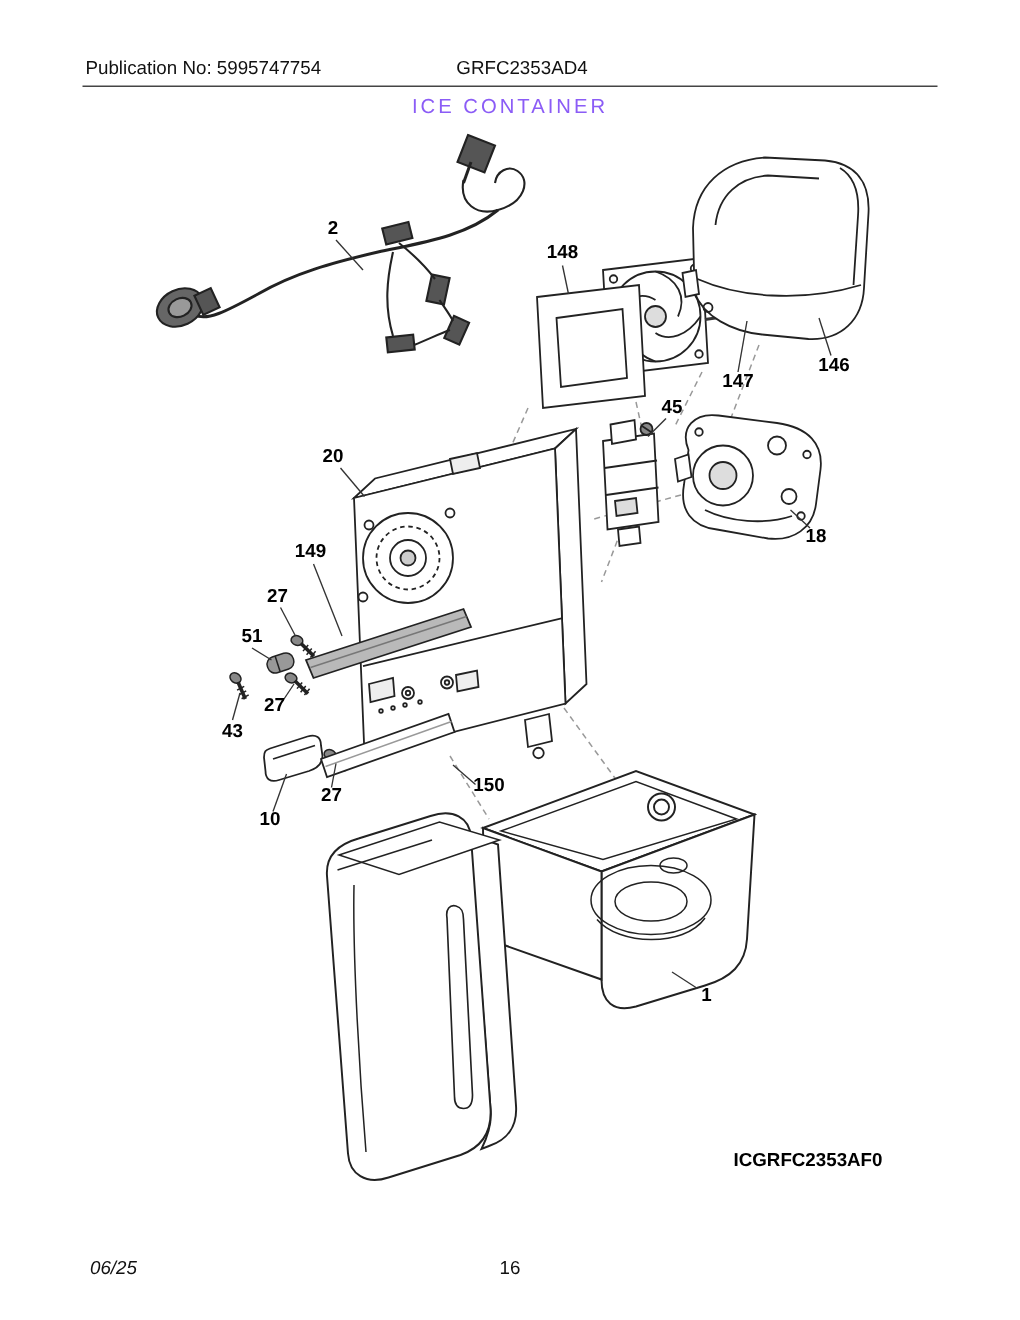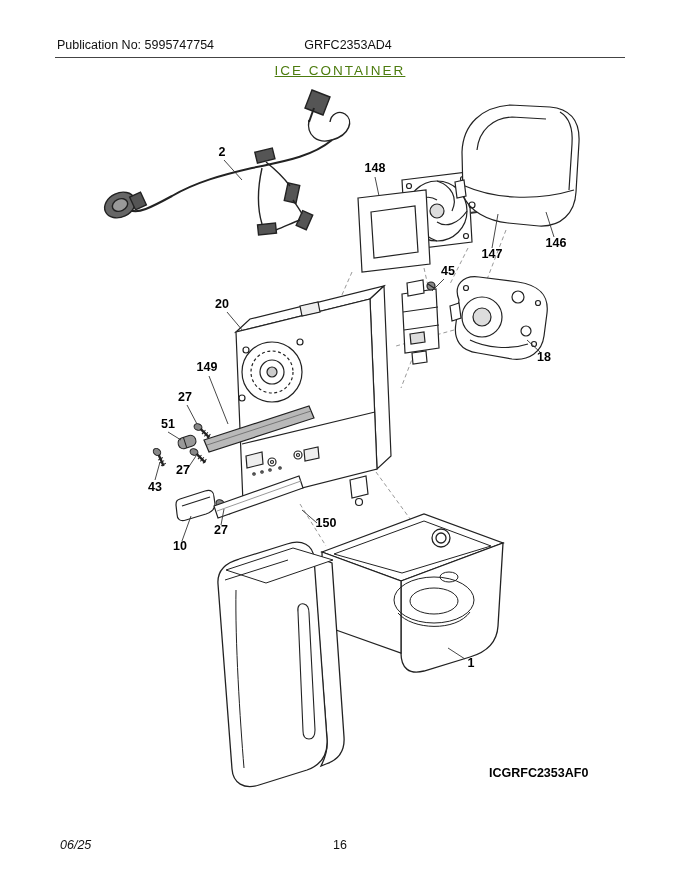--- a/index.html
+++ b/index.html
@@ -25,21 +25,21 @@
   svg text.code    { font-family:"Liberation Sans",sans-serif; font-size:12.5px; font-weight:bold; fill:#000; }
 </style>
 </head>
 <body>
 
 <div class="page">
 
   <span class="hdr-pub">Publication No: 5995747754</span>
   <span class="hdr-model">GRFC2353AD4</span>
   <div class="hdr-rule"></div>
-  <h1 class="doc-title" style="color: #4d7c0f; text-decoration: underline;">ICE CONTAINER</h1>
+  <h1 class="doc-title" style="color: #8b5cf6;">ICE CONTAINER</h1>
 
   <svg class="diagram" width="680" height="880" viewBox="0 0 680 880">
 
     <defs>
       <g id="screw">
         <ellipse cx="0" cy="0" rx="4" ry="3.2" fill="#888" stroke="#222" stroke-width="1"></ellipse>
         <line x1="3" y1="1" x2="14" y2="6.5" stroke="#222" stroke-width="2.4"></line>
         <line x1="6" y1="5.5" x2="8" y2="0.5" stroke="#222" stroke-width="1"></line>
         <line x1="9" y1="7" x2="11" y2="2" stroke="#222" stroke-width="1"></line>
         <line x1="12" y1="8" x2="14" y2="3" stroke="#222" stroke-width="1"></line>

